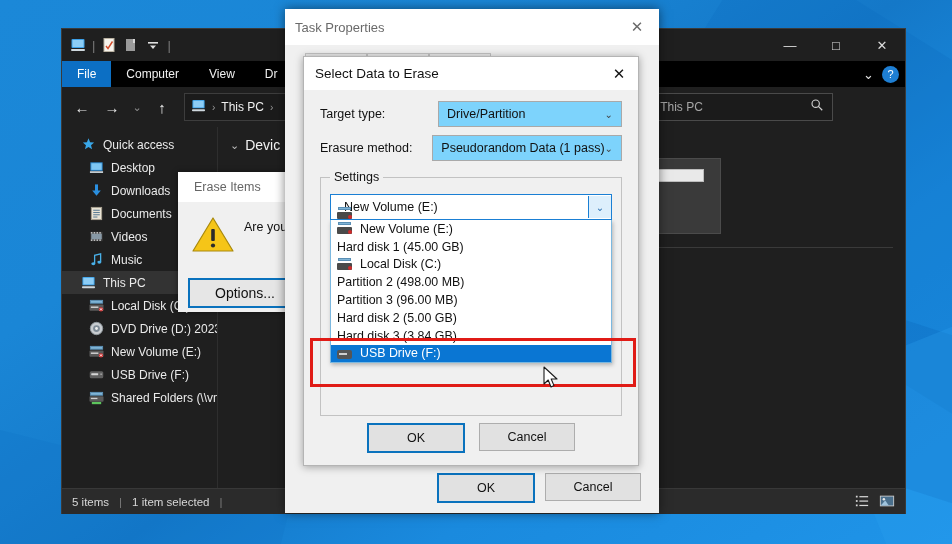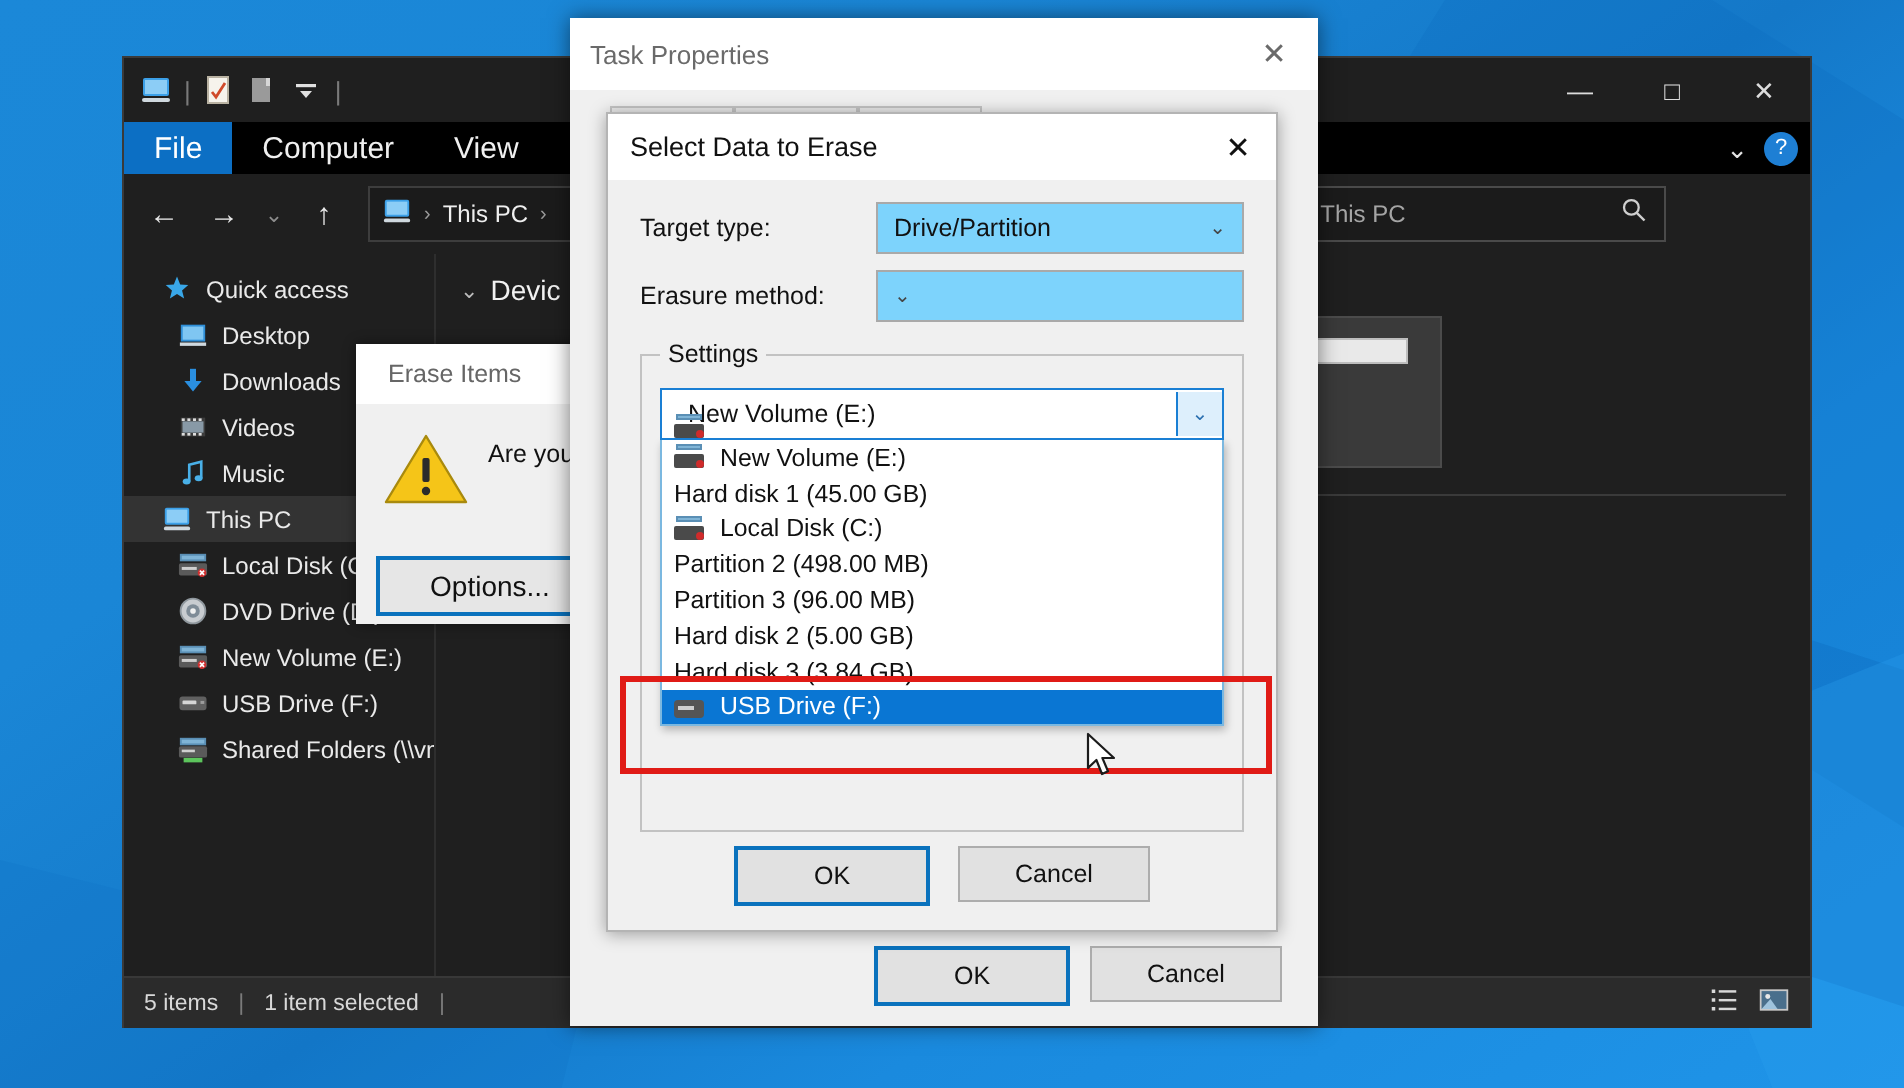--- a/index.html
+++ b/index.html
@@ -23,21 +23,21 @@
   #explorer{position:absolute;left:62px;top:29px;width:843px;height:484px;
     background:#1f1f1f;color:#e6e6e6;box-shadow:0 0 0 1px #3a3a3a;}
   .ex-title{height:32px;background:#1f1f1f;display:flex;align-items:center;position:relative;}
   .qa{display:flex;align-items:center;gap:2px;padding-left:6px;}
   .qa .ic{width:20px;height:20px;display:flex;align-items:center;justify-content:center;}
   .qa .sep{color:#7a7a7a;font-size:13px;padding:0 2px;}
   .wbtns{position:absolute;right:0;top:0;height:32px;display:flex;}
   .wbtn{width:46px;height:32px;display:flex;align-items:center;justify-content:center;
     color:#dcdcdc;font-size:13px;}
   .ex-ribbon{height:26px;background:#000;display:flex;align-items:stretch;position:relative;}
-  .rtab{display:flex;align-items:center;padding:0 15px;font-size:15px;color:#f0f0f0;}
+  .rtab{display:flex;align-items:center;padding:0 15px;font-size:12px;color:#f0f0f0;}
   .rtab.active{background:#0c6fc4;color:#fff;}
   .ribbon-right{position:absolute;right:6px;top:0;height:26px;display:flex;align-items:center;gap:8px;}
   .help-dot{width:17px;height:17px;border-radius:50%;background:#1e7fd4;color:#fff;font-size:11px;
     display:flex;align-items:center;justify-content:center;}
   .ex-nav{height:40px;background:#1f1f1f;display:flex;align-items:center;padding:0 6px;gap:2px;}
   .navbtn{width:28px;height:28px;display:flex;align-items:center;justify-content:center;
     color:#e8e8e8;font-size:15px;}
   .navbtn.dim{color:#8d8d8d;font-size:11px;width:18px;}
   .crumb{flex:0 0 auto;width:368px;height:26px;margin-left:6px;background:#1b1b1b;border:1px solid #3d3d3d;
     display:flex;align-items:center;padding:0 6px;gap:6px;font-size:12px;color:#efefef;}
@@ -251,20 +251,32 @@
             <svg width="15" height="15" viewBox="0 0 16 16">
               <rect x="6.4" y="1.5" width="3.2" height="7" fill="#2a8fe0"></rect>
               <path d="M3.4 8 L12.6 8 L8 13.6 Z" fill="#2a8fe0"></path>
             </svg>
           </span>
           <span>Downloads</span>
         </div>
         <div class="tnode lvl2">
           <span class="gi">
             <svg width="15" height="15" viewBox="0 0 16 16">
+              <rect x="2.5" y="1.5" width="11" height="13" fill="#e9e3d4" stroke="#a7a090"></rect>
+              <rect x="4.5" y="4" width="7" height="1.1" fill="#5d7e95"></rect>
+              <rect x="4.5" y="6.4" width="7" height="1.1" fill="#5d7e95"></rect>
+              <rect x="4.5" y="8.8" width="7" height="1.1" fill="#5d7e95"></rect>
+              <rect x="4.5" y="11.2" width="4.5" height="1.1" fill="#5d7e95"></rect>
+            </svg>
+          </span>
+          <span>Documents</span>
+        </div>
+        <div class="tnode lvl2">
+          <span class="gi">
+            <svg width="15" height="15" viewBox="0 0 16 16">
               <rect x="1.5" y="3" width="13" height="10" fill="#3c3c3c"></rect>
               <rect x="2.4" y="5" width="11.2" height="6" fill="#8899a6"></rect>
               <g fill="#dcdcdc">
                 <rect x="2" y="3.4" width="1.6" height="1.4"></rect>
                 <rect x="5" y="3.4" width="1.6" height="1.4"></rect>
                 <rect x="8" y="3.4" width="1.6" height="1.4"></rect>
                 <rect x="11" y="3.4" width="1.6" height="1.4"></rect>
                 <rect x="2" y="11.2" width="1.6" height="1.4"></rect>
                 <rect x="5" y="11.2" width="1.6" height="1.4"></rect>
                 <rect x="8" y="11.2" width="1.6" height="1.4"></rect>
@@ -465,20 +477,21 @@
       <label>Target type:</label>
       <div class="combo">
         <span class="cv">Drive/Partition</span>
         <span class="ar">⌄</span>
       </div>
     </div>
 
     <div class="frow">
       <label>Erasure method:</label>
       <div class="combo">
+        <span class="cv">Pseudorandom Data (1 pass)</span>
         <span class="ar">⌄</span>
       </div>
     </div>
 
     <fieldset class="settings">
       <legend>Settings</legend>
 
       <div class="dd-selected">
         <span class="label">
           <span>

